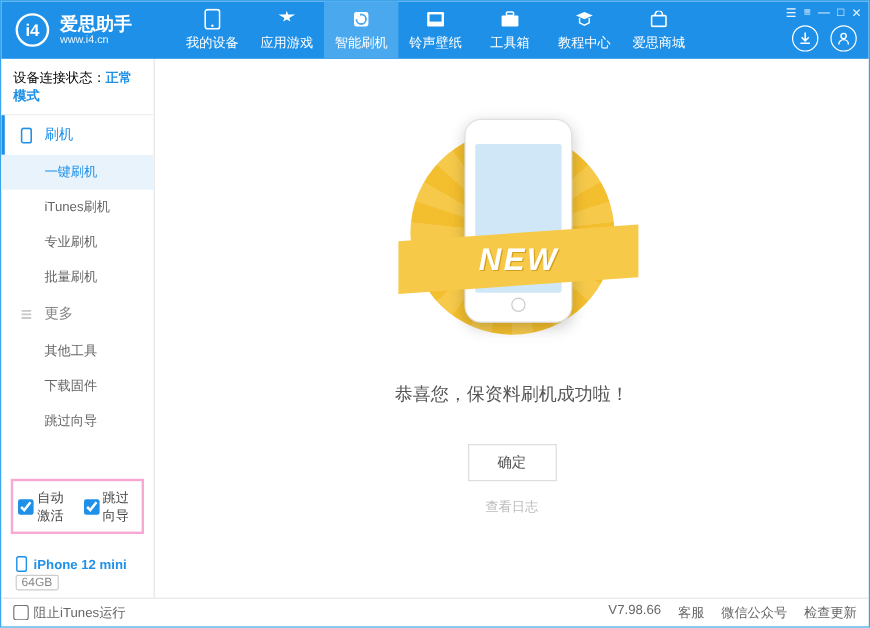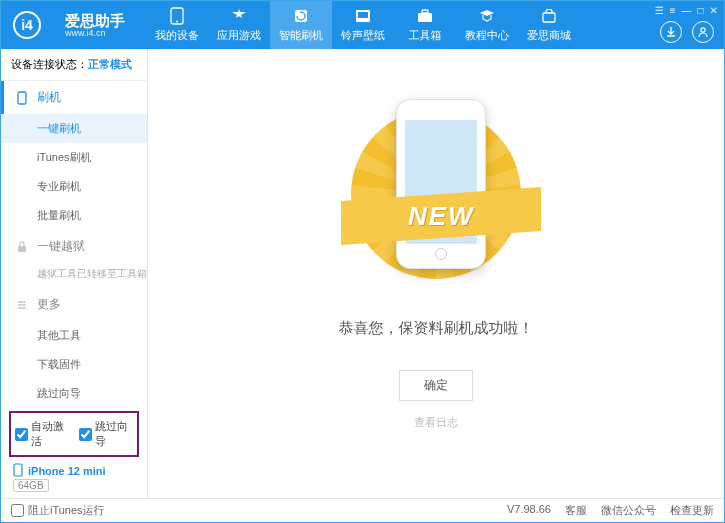--- a/index.html
+++ b/index.html
@@ -1,41 +1,41 @@
 <!DOCTYPE html>
 <html><head>
 <meta charset="utf-8">
 <style>
 * { margin: 0; padding: 0; box-sizing: border-box; }
 body { font-family: "Microsoft YaHei", sans-serif; font-size: 12px; background: #fff; width: 725px; height: 523px; overflow: hidden; border: 1px solid #3aa5e8; }
 .header { height: 48px; background: #1e90e8; display: flex; align-items: center; color: #fff; position: relative; }
 .logo-area { display: flex; align-items: center; padding: 0 12px; width: 145px; }
 .logo-icon { width: 28px; height: 28px; border: 2px solid #fff; border-radius: 50%; display: flex; align-items: center; justify-content: center; font-weight: bold; font-size: 14px; }
-.logo-text { margin-left: 24px; }
+.logo-text { margin-left: 9px; }
 .logo-title { font-size: 15px; font-weight: bold; line-height: 1; }
 .logo-sub { font-size: 9px; opacity: 0.9; }
 .nav { display: flex; height: 100%; flex: 1; }
 .nav-item { width: 62px; display: flex; flex-direction: column; align-items: center; justify-content: center; cursor: pointer; font-size: 11px; gap: 3px; }
 .nav-item.active { background: #4aa8ef; }
 .nav-icon { width: 18px; height: 18px; display: flex; align-items: center; justify-content: center; }
 .win-ctrl { position: absolute; right: 6px; top: 4px; display: flex; gap: 6px; font-size: 10px; }
 .win-ctrl span { cursor: pointer; opacity: 0.9; }
 .user-ctrl { position: absolute; right: 10px; bottom: 6px; display: flex; gap: 10px; }
 .circ-btn { width: 22px; height: 22px; border: 1.5px solid #fff; border-radius: 50%; display: flex; align-items: center; justify-content: center; cursor: pointer; }
 .body-row { display: flex; height: calc(100% - 48px - 24px); }
-.sidebar { width: 147px; border-right: 1px solid #e5e5e5; display: flex; flex-direction: column; overflow: hidden; }
+.sidebar { width: 128px; border-right: 1px solid #e5e5e5; display: flex; flex-direction: column; overflow: hidden; }
 .status-bar { padding: 8px 10px; font-size: 11px; border-bottom: 1px solid #eee; }
 .status-normal { color: #1e90e8; font-weight: bold; }
 .side-group { }
 .side-header { display: flex; align-items: center; padding: 8px 14px; color: #888; gap: 8px; font-size: 12px; }
 .side-header.active { color: #1e90e8; border-left: 3px solid #1e90e8; padding-left: 11px; }
 .side-item { padding: 7px 0 7px 36px; font-size: 11px; color: #666; cursor: pointer; }
 .side-item.active { background: #e8f3fc; color: #1e90e8; }
 .side-note { font-size: 10px; color: #aaa; padding: 4px 0 8px 36px; line-height: 1.3; }
-.checkbox-row { border: 2px solid #701a75; margin: 0 8px; padding: 6px 4px; display: flex; gap: 10px; font-size: 11px; }
+.checkbox-row { border: 2px solid #f9a8d4; margin: 12px 8px; padding: 6px 4px; display: flex; gap: 10px; font-size: 11px; }
 .cb { display: flex; align-items: center; gap: 3px; color: #444; }
 .cb input { accent-color: #1e90e8; }
 .device-block { padding: 6px 12px; font-size: 11px; }
 .device-name { color: #1e90e8; font-weight: bold; display: flex; align-items: flex-end; gap: 5px; }
 .device-cap { display: inline-block; border: 1px solid #ccc; border-radius: 2px; padding: 0 4px; font-size: 10px; color: #888; margin-top: 2px; }
 .main { flex: 1; position: relative; display: flex; flex-direction: column; align-items: center; padding-top: 50px; }
 .phone-img { position: relative; width: 170px; height: 200px; }
 .sunburst { position: absolute; width: 170px; height: 170px; border-radius: 50%; background: repeating-conic-gradient(#f6c94a 0 12deg, #f4bf2e 12deg 24deg); left: 0; top: 10px; }
 .phone { position: absolute; left: 45px; top: 0; width: 90px; height: 170px; background: #fff; border-radius: 14px; box-shadow: 0 4px 12px rgba(0,0,0,0.2); border: 1px solid #e0e0e0; }
 .phone-screen { position: absolute; left: 8px; top: 20px; right: 8px; bottom: 24px; background: #cfe7f7; border-radius: 2px; }
@@ -163,30 +163,20 @@
         <span>刷机</span>
       </div>
       <div class="side-item active">一键刷机</div>
       <div class="side-item">iTunes刷机</div>
       <div class="side-item">专业刷机</div>
       <div class="side-item">批量刷机</div>
     </div>
     <div class="side-group">
       <div class="side-header">
         <svg class="icon-svg" width="14" height="14" viewBox="0 0 14 14">
-            <rect x="3" y="6" width="8" height="6" rx="1" fill="#c8c8c8"></rect>
-            <path d="M5 6 V4 A2 2 0 0 1 9 4 V6" fill="none" stroke="#c8c8c8" stroke-width="1.3"></path>
-          </svg>
-        <span>一键越狱</span>
-      </div>
-      <div class="side-note">越狱工具已转移至工具箱</div>
-    </div>
-    <div class="side-group">
-      <div class="side-header">
-        <svg class="icon-svg" width="14" height="14" viewBox="0 0 14 14">
             <path d="M3 4 H11 M3 7 H11 M3 10 H11" stroke="#c8c8c8" stroke-width="1.5"></path>
           </svg>
         <span>更多</span>
       </div>
       <div class="side-item">其他工具</div>
       <div class="side-item">下载固件</div>
       <div class="side-item">跳过向导</div>
     </div>
     <div style="flex:1"></div>
     <div class="checkbox-row">

